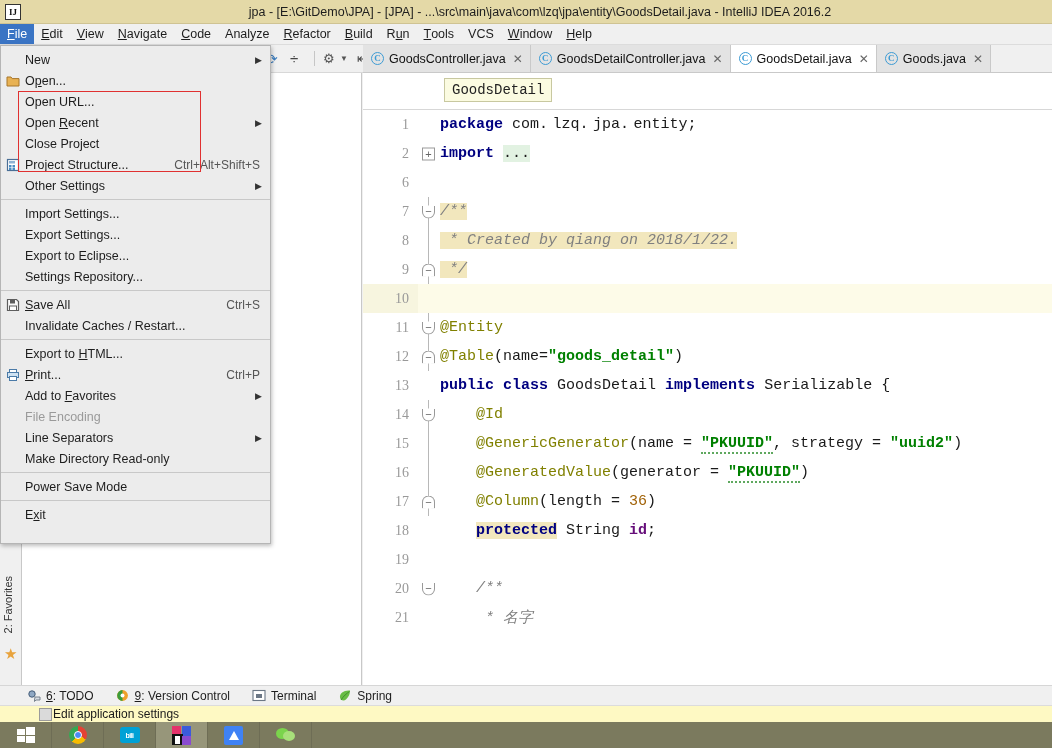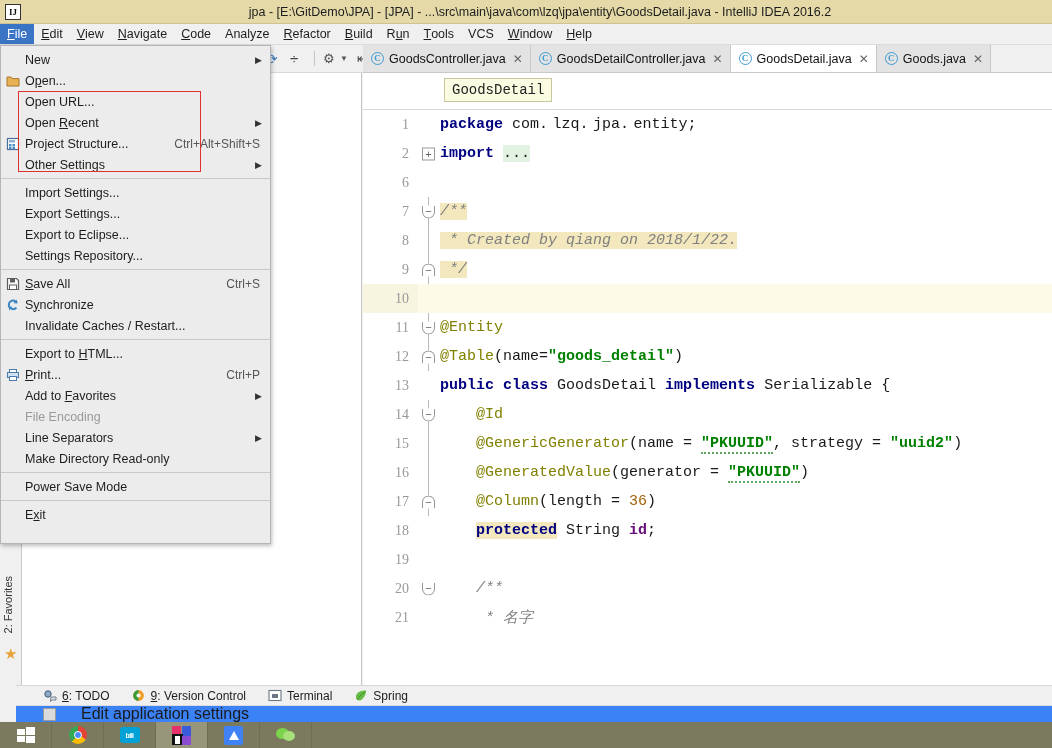--- a/index.html
+++ b/index.html
@@ -186,29 +186,29 @@
   .mrow.sel .macc{ color:#fff; }
   .mrow.disabled{ color:#9a9a9a; }
   .msep{ height:1px; background:#c8c8c8; margin:3px 0; }
   #redbox{
     position:absolute; left:18px; top:91px; width:183px; height:81px;
     border:1.5px solid #e03030; pointer-events:none; z-index:60;
   }
   .icoSq{ width:14px;height:14px; display:block; }
 
   
-  #statusbarwrap{ position:absolute; left:16px; right:0; bottom:26px; height:37px; background:#3b82f6; }
+  #statusbarwrap{ position:absolute; left:0; right:0; bottom:26px; height:37px; background:#fef9c3; }
   #toolwindowbar{
     height:21px; display:flex; align-items:center; gap:22px;
     padding-left:27px; border-top:1px solid #d6d6d6; border-bottom:1px solid #dcdcdc;
     background:#f0f0f0;
   }
   .twb{ display:flex; align-items:center; gap:5px; font-size:12px; color:#1d1d1d; white-space:nowrap; }
   .twb u{ text-decoration:underline; }
-  #statusline{ height:16px; display:flex; align-items:center; gap:25px; padding-left:27px; font-size:16px; }
+  #statusline{ height:16px; display:flex; align-items:center; gap:1px; padding-left:39px; font-size:12px; }
   #statusline .sq{
     width:13px;height:13px; border:1px solid #9b9b9b; background:#dadada;
   }
 
   
   #taskbar{
     position:absolute; left:0; right:0; bottom:0; height:26px;
     background:#7b7a5e; display:flex; align-items:center;
   }
   .tbitem{
@@ -462,20 +462,24 @@
     <div class="mrow">
       <span class="mico"></span>
       <span class="mlab">Open URL...</span>
     </div>
     <div class="mrow">
       <span class="mico"></span>
       <span class="mlab">Open <u>R</u>ecent</span>
       <span class="marrow">▶</span>
     </div>
     <div class="mrow">
+      <span class="mico"></span>
+      <span class="mlab">Close Project</span>
+    </div>
+    <div class="mrow">
       <span class="mico">
         <svg class="icoSq" viewBox="0 0 14 14">
           <rect x="1.5" y="1.5" width="11" height="11" fill="#fff" stroke="#4b6f96" stroke-width="1.2"></rect>
           <rect x="3" y="7" width="2.5" height="2.5" fill="#4b8ec4"></rect>
           <rect x="6.5" y="7" width="2.5" height="2.5" fill="#4b8ec4"></rect>
           <rect x="3" y="10" width="2.5" height="2" fill="#4b8ec4"></rect>
           <rect x="6.5" y="10" width="2.5" height="2" fill="#4b8ec4"></rect>
           <rect x="3" y="3" width="6" height="2.5" fill="#8fb3d4"></rect>
         </svg>
       </span>
@@ -508,30 +512,20 @@
     <div class="mrow">
       <span class="mico">
         <svg class="icoSq" viewBox="0 0 14 14">
           <path d="M1.5 1.5h9l2 2v9h-11z" fill="#fafafa" stroke="#5e5e5e" stroke-width="1.2"></path>
           <rect x="4" y="1.5" width="5" height="4" fill="#5e5e5e"></rect>
           <rect x="3.5" y="8" width="7" height="4.5" fill="#fff" stroke="#5e5e5e" stroke-width="1"></rect>
         </svg>
       </span>
       <span class="mlab"><u>S</u>ave All</span>
       <span class="macc">Ctrl+S</span>
-    </div>
-    <div class="mrow">
-      <span class="mico">
-        <svg class="icoSq" viewBox="0 0 14 14">
-          <path d="M11 5a4.3 4.3 0 10-.6 4.6" fill="none" stroke="#3b84c4" stroke-width="2"></path>
-          <path d="M11 1.5V5.3H7.4z" fill="#3b84c4"></path>
-          <path d="M3 12.5V8.7h3.6z" fill="#3b84c4"></path>
-        </svg>
-      </span>
-      <span class="mlab">S<u>y</u>nchronize</span>
     </div>
     <div class="mrow">
       <span class="mico"></span>
       <span class="mlab">Invalidate Caches / Restart...</span>
     </div>
     <div class="msep"></div>
     <div class="mrow">
       <span class="mico"></span>
       <span class="mlab">Export to <u>H</u>TML...</span>
     </div>

